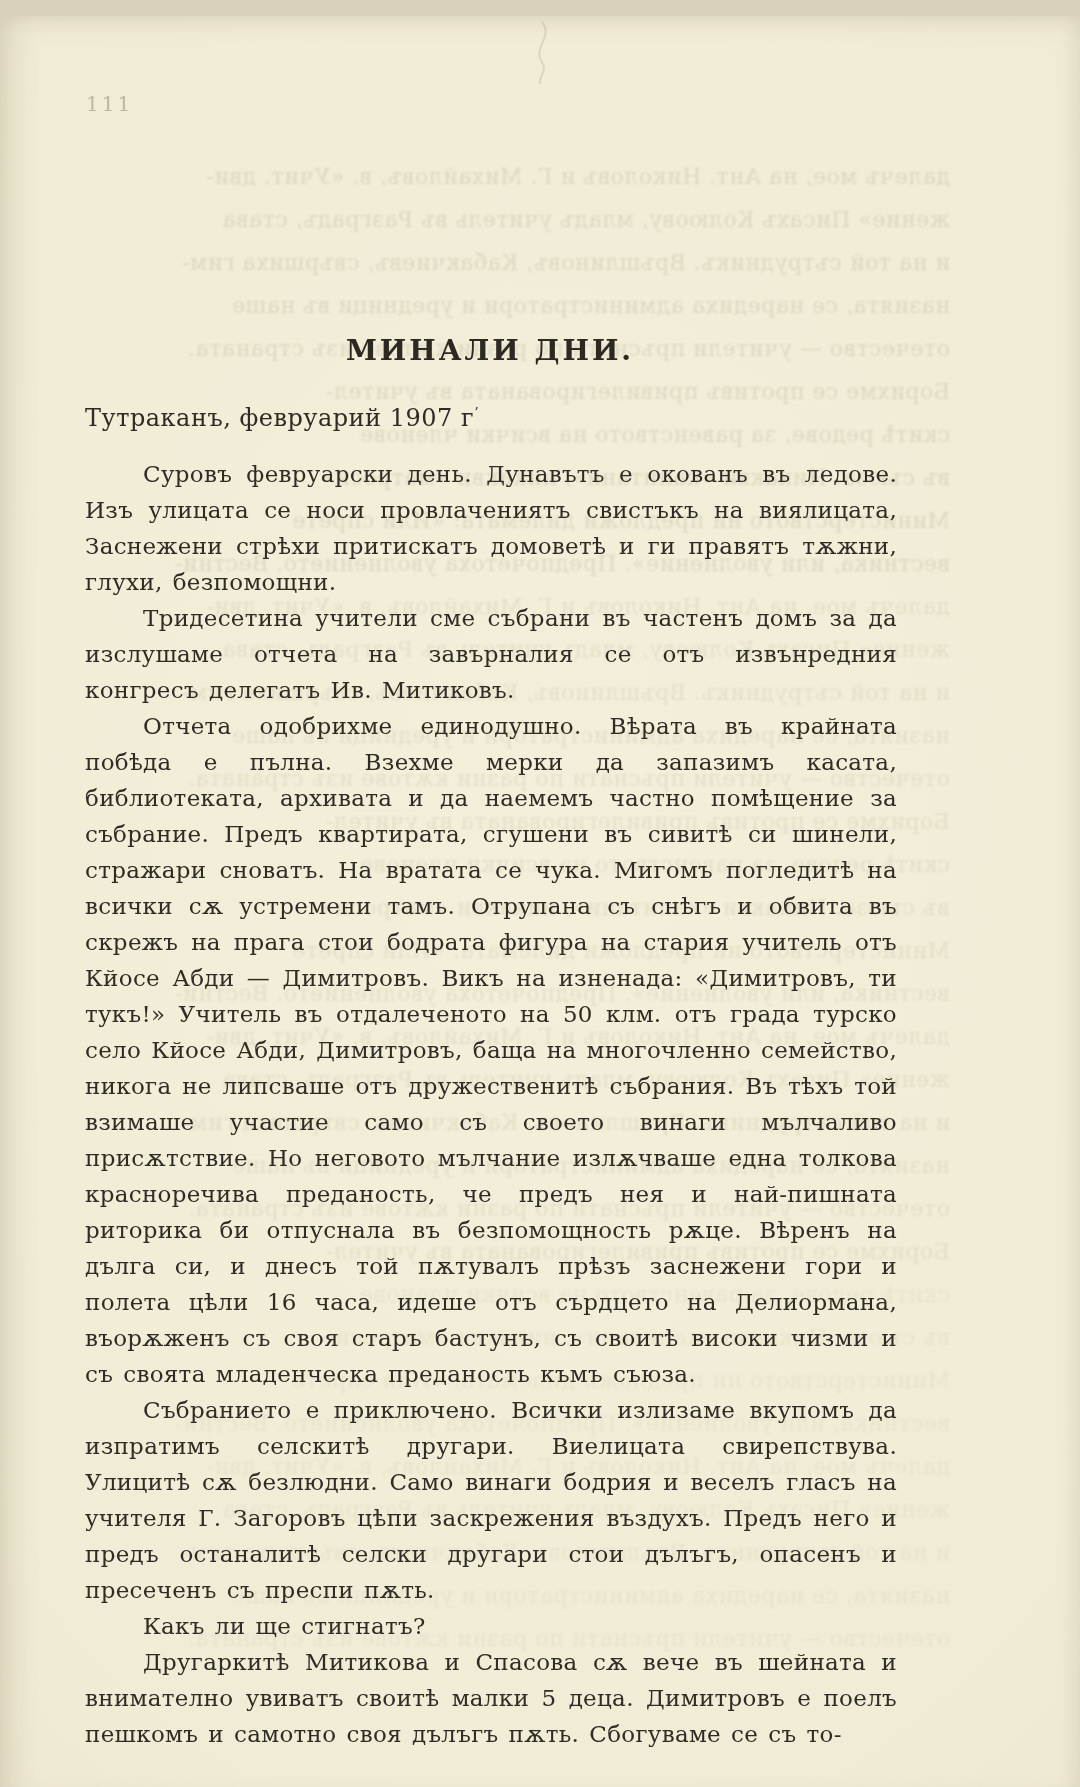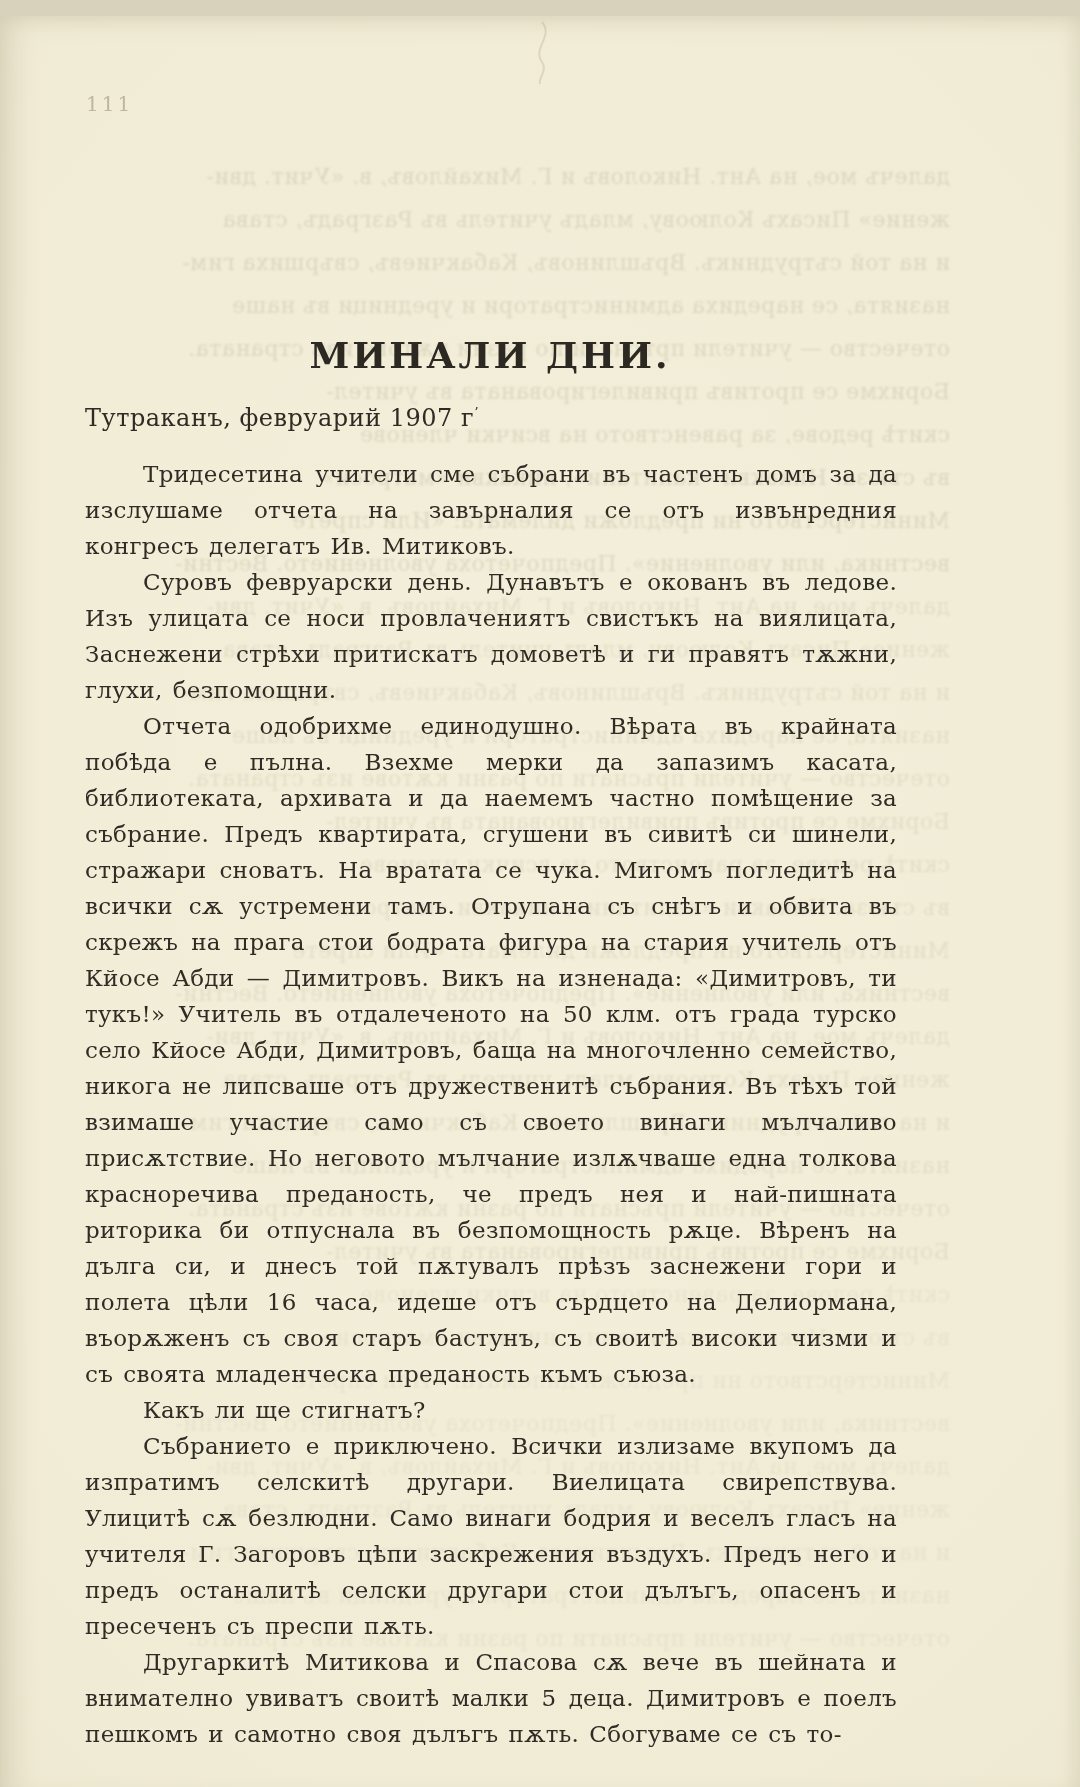--- a/index.html
+++ b/index.html
@@ -32,21 +32,21 @@
   .page-number{
     position:absolute;left:86px;top:76px;
     font-size:20px;letter-spacing:3px;
     color:rgba(125,118,90,.45);
     filter:blur(.4px);
   }
   .squiggle{position:absolute;left:520px;top:2px;opacity:.45;}
   .title{
     position:absolute;left:85px;width:810px;top:318px;
     text-align:center;
-    font-size:36px;font-weight:bold;
+    font-size:28px;font-weight:bold;
     letter-spacing:3px;
     color:#2c2922;
   }
   .dateline{
     position:absolute;left:85px;width:810px;top:388px;
     text-align:left;
     font-size:24px;
     letter-spacing:.5px;
   }
   .dateline sup{font-size:13px;}
@@ -113,22 +113,22 @@
       <path d="M22 4 C 34 18, 12 30, 22 44 C 28 52, 18 60, 20 66" stroke="#b4ad8f" stroke-width="2" fill="none" opacity="0.8"></path>
     </svg>
 
     <div class="page-number">111</div>
 
     <div class="title">МИНАЛИ ДНИ.</div>
 
     <div class="dateline"><span>Тутраканъ, февруарий 1907 г</span><sup>ʼ</sup></div>
 
     <div class="body-text">
+        <p>Суровъ февруарски день. Дунавътъ е окованъ въ ледове. Изъ улицата се носи провлачениятъ свистъкъ на виялицата, Заснежени стрѣхи притискатъ домоветѣ и ги правятъ тѫжни, глухи, безпомощни.</p>
         <p>Тридесетина учители сме събрани въ частенъ домъ за да изслушаме отчета на завърналия се отъ извънредния конгресъ делегатъ Ив. Митиковъ.</p>
-        <p>Суровъ февруарски день. Дунавътъ е окованъ въ ледове. Изъ улицата се носи провлачениятъ свистъкъ на виялицата, Заснежени стрѣхи притискатъ домоветѣ и ги правятъ тѫжни, глухи, безпомощни.</p>
         <p>Отчета одобрихме единодушно. Вѣрата въ крайната побѣда е пълна. Взехме мерки да запазимъ касата, библиотеката, архивата и да наемемъ частно помѣщение за събрание. Предъ квартирата, сгушени въ сивитѣ си шинели, стражари сноватъ. На вратата се чука. Мигомъ погледитѣ на всички сѫ устремени тамъ. Отрупана съ снѣгъ и обвита въ скрежъ на прага стои бодрата фигура на стария учитель отъ Кйосе Абди — Димитровъ. Викъ на изненада: «Димитровъ, ти тукъ!» Учитель въ отдалеченото на 50 клм. отъ града турско село Кйосе Абди, Димитровъ, баща на многочленно семейство, никога не липсваше отъ дружественитѣ събрания. Въ тѣхъ той взимаше участие само съ своето винаги мълчаливо присѫтствие. Но неговото мълчание излѫчваше една толкова красноречива преданость, че предъ нея и най-пишната риторика би отпуснала въ безпомощность рѫце. Вѣренъ на дълга си, и днесъ той пѫтувалъ прѣзъ заснежени гори и полета цѣли 16 часа, идеше отъ сърдцето на Делиормана, въорѫженъ съ своя старъ бастунъ, съ своитѣ високи чизми и съ своята младенческа преданость къмъ съюза.</p>
+        <p>Събранието е приключено. Всички излизаме вкупомъ да изпратимъ селскитѣ другари. Виелицата свирепствува. Улицитѣ сѫ безлюдни. Само винаги бодрия и веселъ гласъ на учителя Г. Загоровъ цѣпи заскрежения въздухъ. Предъ него и предъ останалитѣ селски другари стои дълъгъ, опасенъ и пресеченъ съ преспи пѫть.</p>
         <p>Какъ ли ще стигнатъ?</p>
-        <p>Събранието е приключено. Всички излизаме вкупомъ да изпратимъ селскитѣ другари. Виелицата свирепствува. Улицитѣ сѫ безлюдни. Само винаги бодрия и веселъ гласъ на учителя Г. Загоровъ цѣпи заскрежения въздухъ. Предъ него и предъ останалитѣ селски другари стои дълъгъ, опасенъ и пресеченъ съ преспи пѫть.</p>
         <p>Другаркитѣ Митикова и Спасова сѫ вече въ шейната и внимателно увиватъ своитѣ малки 5 деца. Димитровъ е поелъ пешкомъ и самотно своя дълъгъ пѫть. Сбогуваме се съ то-</p>
       </div>
 
   </div>
 </div>
 
 </body></html>

